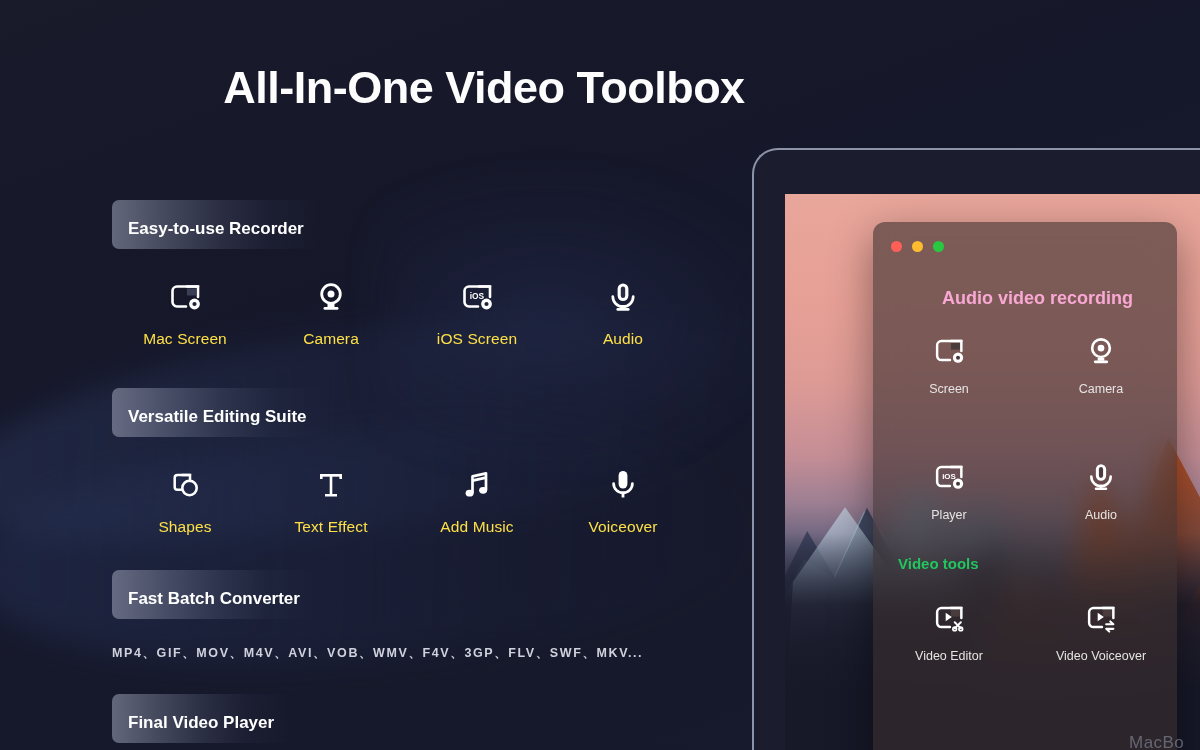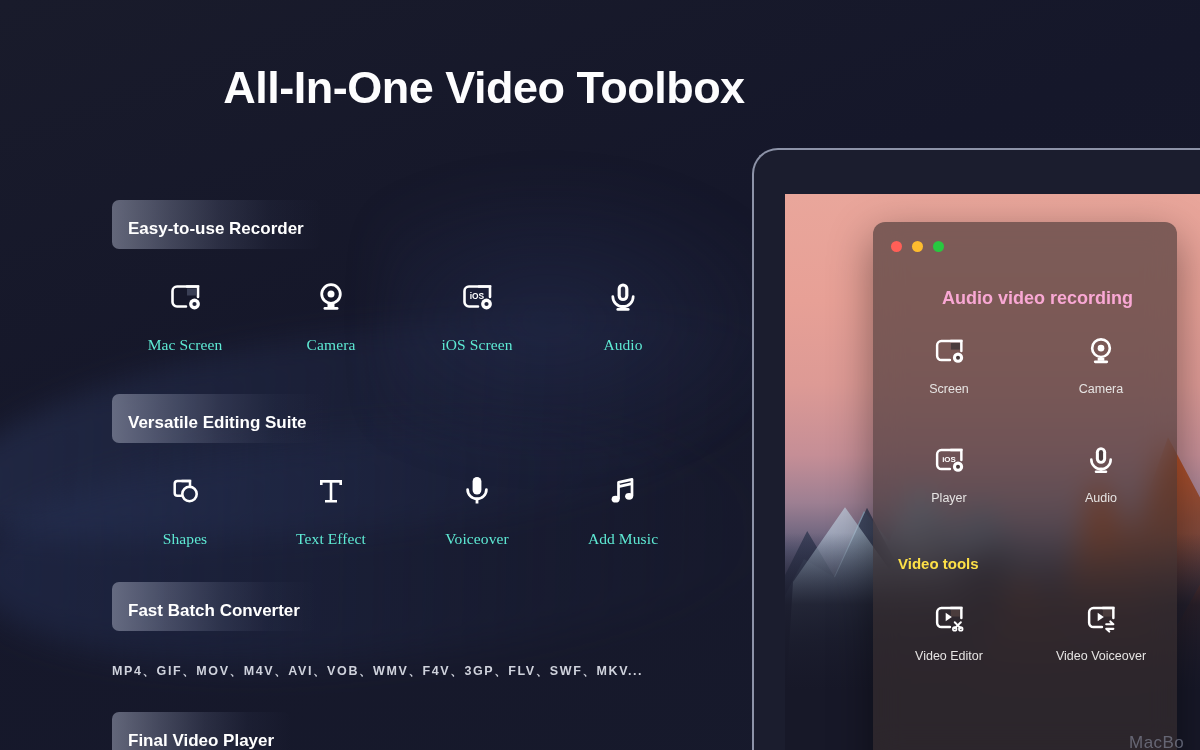--- a/index.html
+++ b/index.html
@@ -31,22 +31,22 @@
   .features{position:absolute;left:112px;top:200px;width:600px;}
   .pill{display:inline-block;position:relative;padding:19px 16px 10px 16px;border-radius:7px;
       font-size:17px;font-weight:bold;color:#ffffff;
       background:linear-gradient(90deg, rgba(150,155,175,.60) 0%, rgba(120,126,150,.45) 28%,
                  rgba(86,92,118,.32) 52%, rgba(52,58,84,.18) 76%, rgba(30,34,56,.04) 100%);
       overflow:hidden;}
   .sec{margin-bottom:0;}
   .icon-row{display:flex;margin-top:22px;}
   .icon-cell{width:146px;display:flex;flex-direction:column;align-items:center;}
   .icon-cell .glyph{height:44px;display:flex;align-items:center;justify-content:center;}
-  .icon-cell .cap{margin-top:17px;font-size:15.5px;color:#5eead4;letter-spacing:.1px;font-family:Liberation Serif, serif;}
-  .fmt{margin-top:28px;font-size:12.5px;font-weight:bold;color:#cfd2dc;letter-spacing:1.6px;}
+  .icon-cell .cap{margin-top:11px;font-size:15.5px;color:#fde047;letter-spacing:.1px;}
+  .fmt{margin-top:22px;font-size:12.5px;font-weight:bold;color:#cfd2dc;letter-spacing:1.6px;}
 
   .gap-a{height:40px;}
   .gap-b{height:34px;}
   .gap-c{height:32px;}
 
   
   .device{position:absolute;left:752px;top:148px;width:520px;height:640px;
       border-radius:26px 0 0 0;
       background:#1b1d2e;border-top:2px solid #8d93a8;border-left:2px solid #8d93a8;
       overflow:hidden;}
@@ -78,21 +78,21 @@
   .panel{position:absolute;left:88px;top:28px;width:304px;height:600px;border-radius:12px;
       background:rgba(58,47,47,.62);backdrop-filter:blur(14px);
       box-shadow:0 14px 44px rgba(0,0,0,.42);overflow:hidden;}
   .tl{position:absolute;top:19px;left:18px;display:flex;gap:10px;}
   .dot{width:11px;height:11px;border-radius:50%;}
   .p-title{position:absolute;left:25px;top:66px;font-size:18px;font-weight:bold;color:#f9a8d4;margin-left:44px;}
   .p-grid{position:absolute;left:0;right:0;display:flex;flex-wrap:wrap;}
   .p-cell{width:50%;display:flex;flex-direction:column;align-items:center;}
   .p-cell .pg{height:42px;display:flex;align-items:center;justify-content:center;}
   .p-cell .pc{margin-top:10px;font-size:12.5px;color:#e6e4e3;}
-  .p-title2{position:absolute;left:25px;top:333px;font-size:15px;font-weight:bold;color:#fde047;}
+  .p-title2{position:absolute;left:25px;top:333px;font-size:15px;font-weight:bold;color:#22c55e;}
 
   .wm{position:absolute;right:16px;bottom:-3px;font-size:17px;color:rgba(150,155,175,.55);
       letter-spacing:.4px;}
 </style>
 </head>
 <body>
 
 <div class="bg-root">
   <div class="swoosh1"></div>
   <div class="swoosh2"></div>
@@ -186,38 +186,38 @@
             <rect x="18.7" y="10" width="2.6" height="19.5" fill="#fff"></rect>
             <rect x="14" y="29" width="12" height="2.5" fill="#fff"></rect>
           </svg>
         </span>
         <span class="cap">Text Effect</span>
       </div>
 
       <div class="icon-cell">
         <span class="glyph">
           <svg width="40" height="40" viewBox="0 0 40 40">
-            <rect x="15.6" y="6" width="8.8" height="17.5" rx="4.4" fill="#fff"></rect>
-            <path d="M10.6 18.5 A9.4 9.4 0 0 0 29.4 18.5" fill="none" stroke="#fff" stroke-width="2.7" stroke-linecap="round"></path>
-            <rect x="18.6" y="26.5" width="2.8" height="6" fill="#fff"></rect>
-          </svg>
-        </span>
-        <span class="cap">Voiceover</span>
-      </div>
-
-      <div class="icon-cell">
-        <span class="glyph">
-          <svg width="40" height="40" viewBox="0 0 40 40">
             <path d="M15.5 28 V11.4 L29 8.4 V25" fill="none" stroke="#fff" stroke-width="2.7" stroke-linejoin="round"></path>
             <path d="M15.5 15.6 L29 12.6" fill="none" stroke="#fff" stroke-width="2.7"></path>
             <ellipse cx="12.6" cy="28.2" rx="4" ry="3.4" fill="#fff"></ellipse>
             <ellipse cx="26.1" cy="25.3" rx="4" ry="3.4" fill="#fff"></ellipse>
           </svg>
         </span>
         <span class="cap">Add Music</span>
+      </div>
+
+      <div class="icon-cell">
+        <span class="glyph">
+          <svg width="40" height="40" viewBox="0 0 40 40">
+            <rect x="15.6" y="6" width="8.8" height="17.5" rx="4.4" fill="#fff"></rect>
+            <path d="M10.6 18.5 A9.4 9.4 0 0 0 29.4 18.5" fill="none" stroke="#fff" stroke-width="2.7" stroke-linecap="round"></path>
+            <rect x="18.6" y="26.5" width="2.8" height="6" fill="#fff"></rect>
+          </svg>
+        </span>
+        <span class="cap">Voiceover</span>
       </div>
     </div>
   </div>
 
   <div class="gap-b"></div>
 
   <div class="sec">
     <div class="pill">Fast Batch Converter</div>
     <div class="fmt">MP4、GIF、MOV、M4V、AVI、VOB、WMV、F4V、3GP、FLV、SWF、MKV...</div>
   </div>
@@ -243,21 +243,21 @@
 
     <div class="panel">
       <div class="tl">
         <span class="dot" style="background:#ff5f57"></span>
         <span class="dot" style="background:#febc2e"></span>
         <span class="dot" style="background:#28c840"></span>
       </div>
 
       <div class="p-title">Audio video recording</div>
 
-      <div class="p-grid" style="top:108px;row-gap:43px;">
+      <div class="p-grid" style="top:108px;row-gap:60px;">
         <div class="p-cell">
           <span class="pg">
             <svg width="38" height="38" viewBox="0 0 40 40">
               <path d="M33 9.5 H12 A4.5 4.5 0 0 0 7.5 14 V25 A4.5 4.5 0 0 0 12 29.5 H21" fill="none" stroke="#fff" stroke-width="2.6" stroke-linecap="round"></path>
               <path d="M22 9.5 H33 V20" fill="none" stroke="#fff" stroke-width="2.6" stroke-linecap="round"></path>
               <rect x="22" y="11.5" width="9.5" height="7" fill="#4a3c3c"></rect>
               <circle cx="29.5" cy="27" r="5.4" fill="#fff"></circle>
               <circle cx="29.5" cy="27" r="2.1" fill="#46393b"></circle>
             </svg>
           </span>

